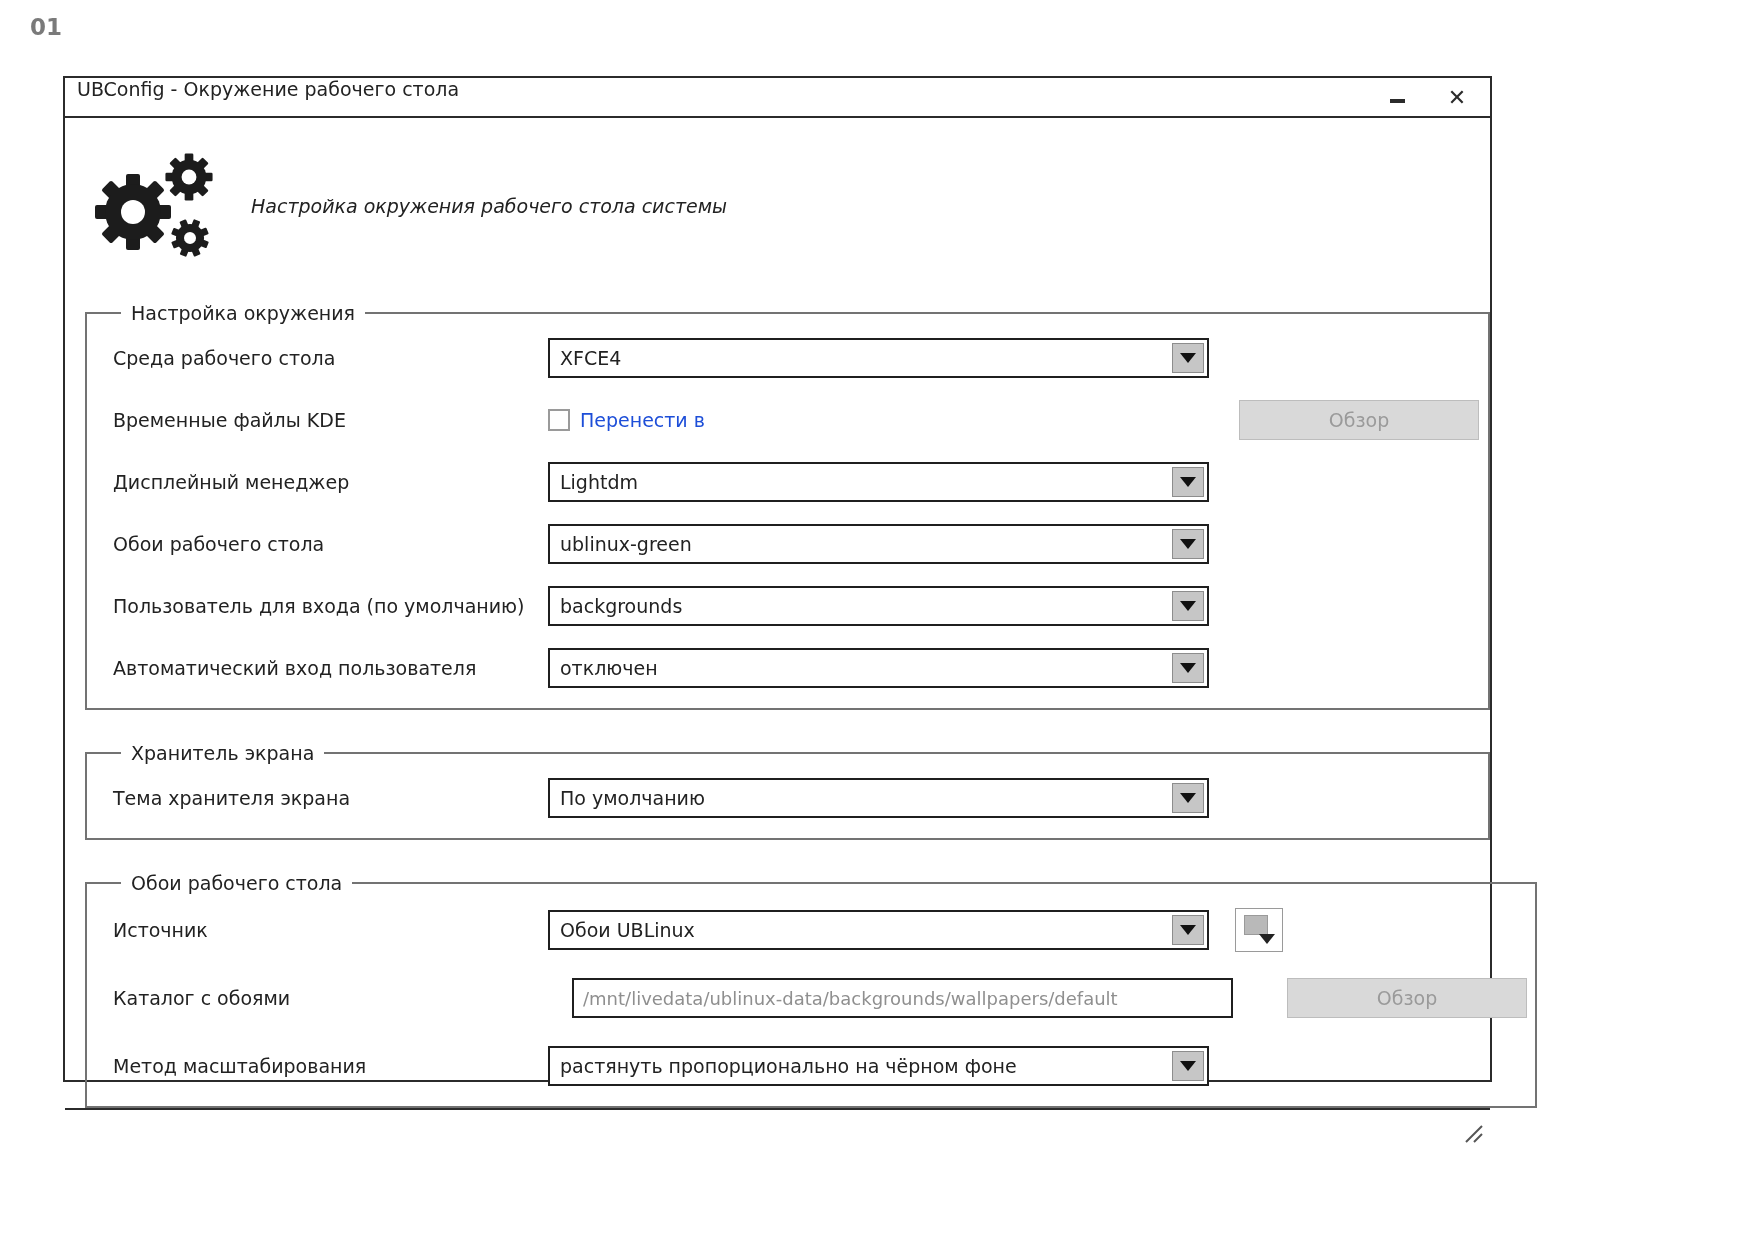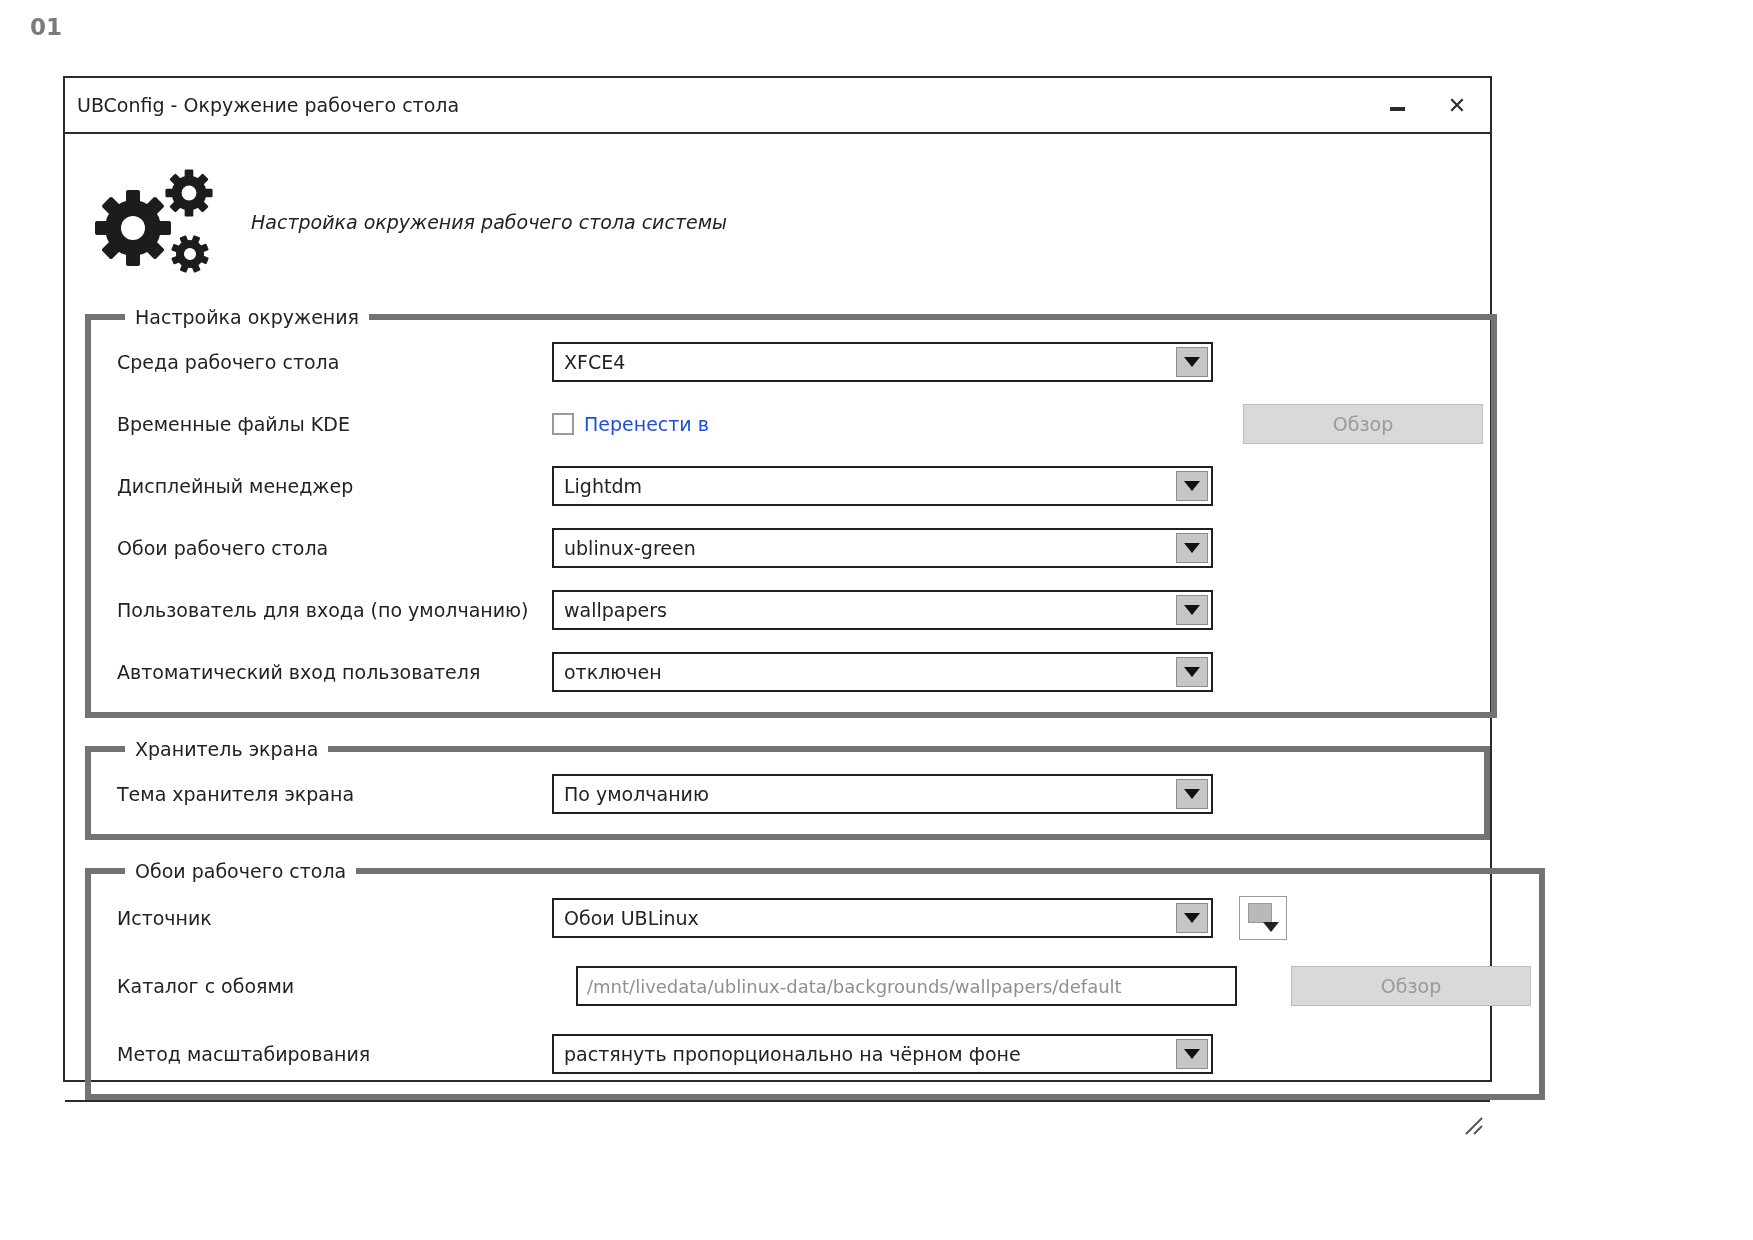--- a/index.html
+++ b/index.html
@@ -29,24 +29,23 @@
     left: 63px;
     top: 76px;
     width: 1429px;
     height: 1006px;
     border: 2px solid #2b2b2b;
     background: #ffffff;
     display: flex;
     flex-direction: column;
   }
   .titlebar {
-    height: 56px;
-    flex: none;
-    display: flex;
-    align-items: center;
+    height: 40px;
+    flex: none;
+    display: flex;
     padding: 0 18px 0 12px;
     border-bottom: 2px solid #2b2b2b;
     font-size: 19px;
   }
   .titlebar .title { flex: 1; }
   .win-ctrl {
     display: flex;
     align-items: center;
     gap: 30px;
   }
@@ -69,23 +68,23 @@
     margin: 30px 0 6px 28px;
   }
   .app-icon { width: 126px; height: 116px; flex: none; }
   .app-subtitle {
     margin-left: 32px;
     font-size: 19px;
     font-style: italic;
   }
   
   fieldset {
-    margin: 20px 0 0 20px;
+    margin: 32px 0 0 20px;
     width: 1405px;
-    border: 6px solid #737373;
+    border: 2px solid #737373;
     padding: 6px 8px 20px 26px;
   }
   legend {
     font-size: 19px;
     padding: 0 10px;
     margin-left: 8px;
   }
   .row {
     display: flex;
     align-items: center;
@@ -330,21 +329,21 @@
                 <span class="tri-down"></span>
               </span>
           </div>
         </div>
       </div>
 
       <div class="row">
         <div class="row-label">Пользователь для входа (по умолчанию)</div>
         <div class="field-area">
           <div class="dropdown">
-            <span>wallpapers</span>
+            <span>backgrounds</span>
             <span class="dd-btn">
                 <span class="tri-down"></span>
               </span>
           </div>
         </div>
       </div>
 
       <div class="row">
         <div class="row-label">Автоматический вход пользователя</div>
         <div class="field-area">

